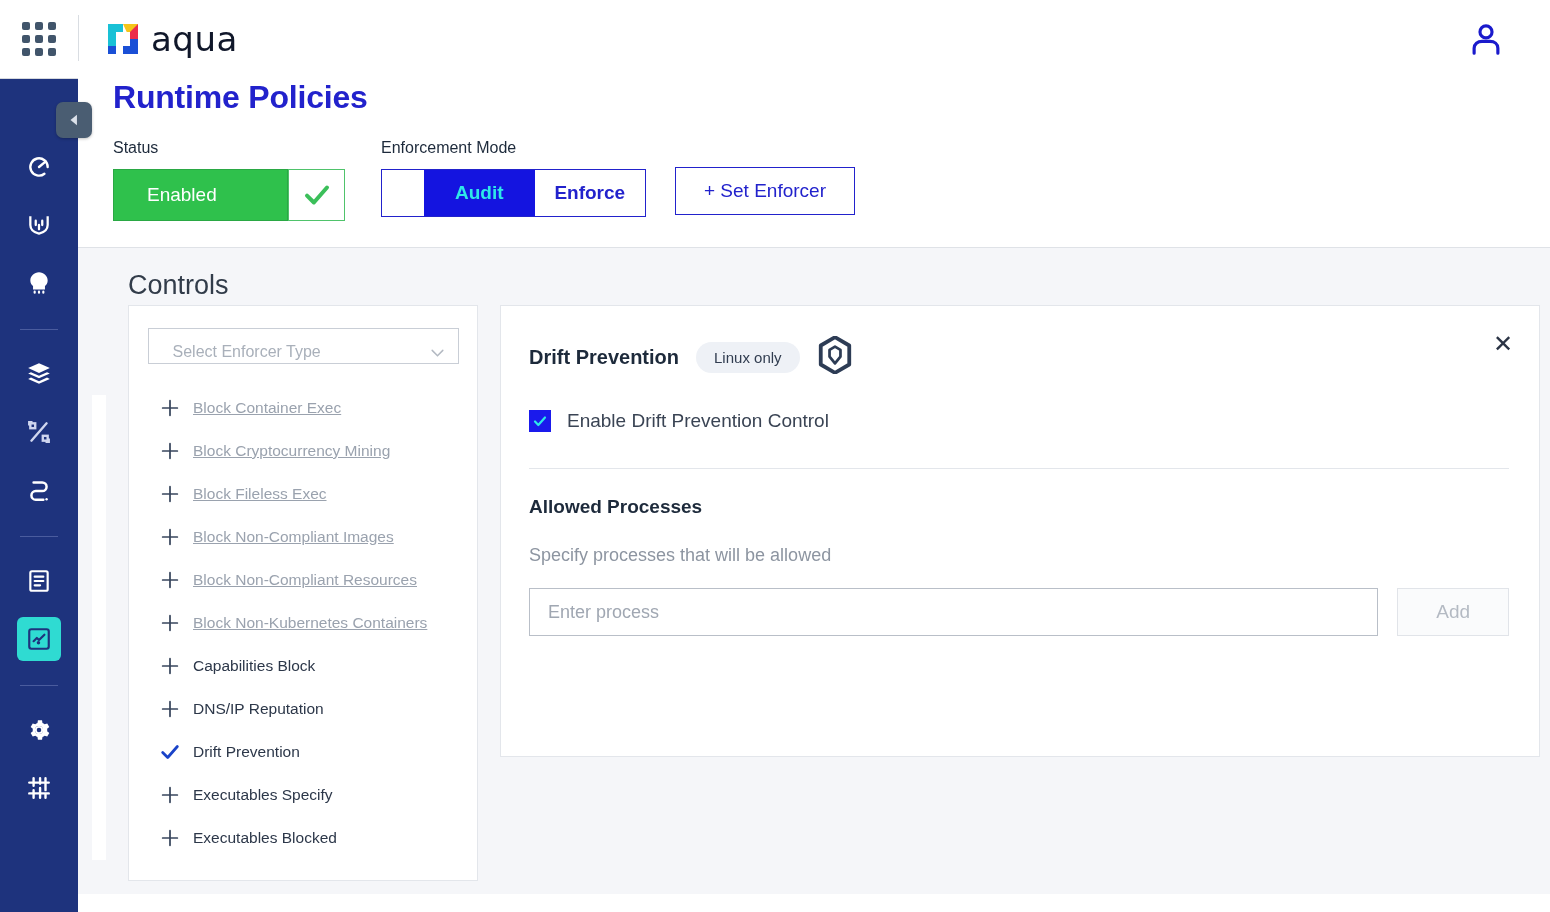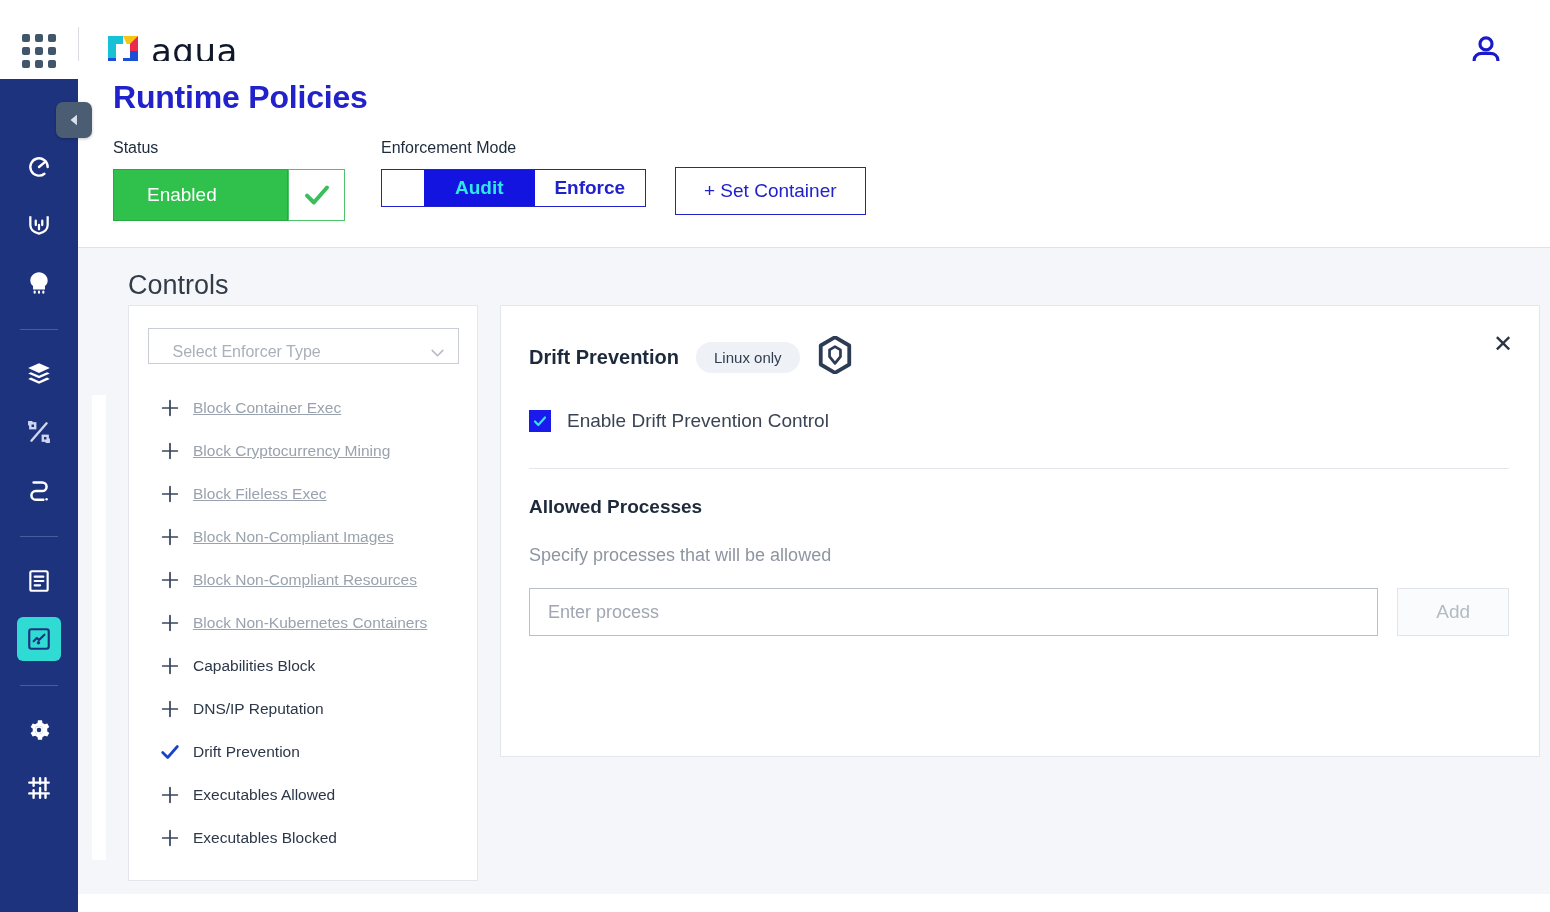--- a/index.html
+++ b/index.html
@@ -5,21 +5,21 @@
   * { box-sizing: border-box; margin: 0; padding: 0; }
   html, body {
     width: 1550px; height: 912px;
     font-family: "Liberation Sans", sans-serif;
     background: #ffffff;
     overflow: hidden;
   }
 
   
   #topbar {
-    position: absolute; top: 12px; left: 0;
+    position: absolute; top: 0; left: 0;
     width: 1550px; height: 79px;
     background: #ffffff;
     border-bottom: 1px solid #d6d9de;
     display: flex; align-items: center;
   }
   #grid-menu {
     width: 78px; height: 79px;
     display: flex; align-items: center; justify-content: center;
     cursor: pointer;
   }
@@ -68,21 +68,21 @@
     flex: 1; background: #2fc14c; border: 1px solid #2aa844;
     display: flex; align-items: center; padding-left: 33px;
     color: #ffffff; font-size: 19px;
   }
   #status-check {
     width: 57px; background: #ffffff; border: 1px solid #4fc36b;
     display: flex; align-items: center; justify-content: center;
   }
 
   #enforcement-group { margin-left: 36px; }
-  #seg-control { display: flex; height: 38px; border: 1px solid #2222cc; width: 265px; padding-left: 42px; }
+  #seg-control { display: flex; height: 48px; border: 1px solid #2222cc; width: 265px; padding-left: 42px; }
   .seg {
     flex: 1; display: flex; align-items: center; justify-content: center;
     font-size: 19px; font-weight: bold; cursor: pointer;
   }
   .seg.on { background: #1414e0; color: #2ee8e8; }
   .seg.off { background: #ffffff; color: #2222cc; }
   #scheduler-btn {
     margin-left: 29px; margin-top: 28px;
     height: 48px; padding: 0 28px;
     border: 1px solid #2222cc; background: #ffffff;
@@ -296,21 +296,21 @@
       </div>
 
       <div class="field-group" id="enforcement-group">
         <div class="field-label">Enforcement Mode</div>
         <div id="seg-control">
           <div class="seg on">Audit</div>
           <div class="seg off">Enforce</div>
         </div>
       </div>
 
-      <div id="scheduler-btn">+ Set Container</div>
+      <div id="scheduler-btn">+ Set Enforcer</div>
     </div>
   </div>
 
   <div id="controls-section">
     <div id="controls-heading">Controls</div>
 
     <div id="controls-body">
 
       <div id="control-list">
         <div id="enforcer-select">
@@ -400,21 +400,21 @@
               </div>
               <div class="ctrl-label">Drift Prevention</div>
             </div>
             <div class="ctrl-row">
               <div class="ctrl-icon">
                 <svg width="22" height="22" viewBox="0 0 24 24" stroke="#37455c" stroke-width="1.9" stroke-linecap="round">
                   <line x1="12" y1="4" x2="12" y2="20"></line>
                   <line x1="4" y1="12" x2="20" y2="12"></line>
                 </svg>
               </div>
-              <div class="ctrl-label">Executables Allowed</div>
+              <div class="ctrl-label">Executables Specify</div>
             </div>
             <div class="ctrl-row">
               <div class="ctrl-icon">
                 <svg width="22" height="22" viewBox="0 0 24 24" stroke="#37455c" stroke-width="1.9" stroke-linecap="round">
                   <line x1="12" y1="4" x2="12" y2="20"></line>
                   <line x1="4" y1="12" x2="20" y2="12"></line>
                 </svg>
               </div>
               <div class="ctrl-label">Executables Blocked</div>
             </div>

